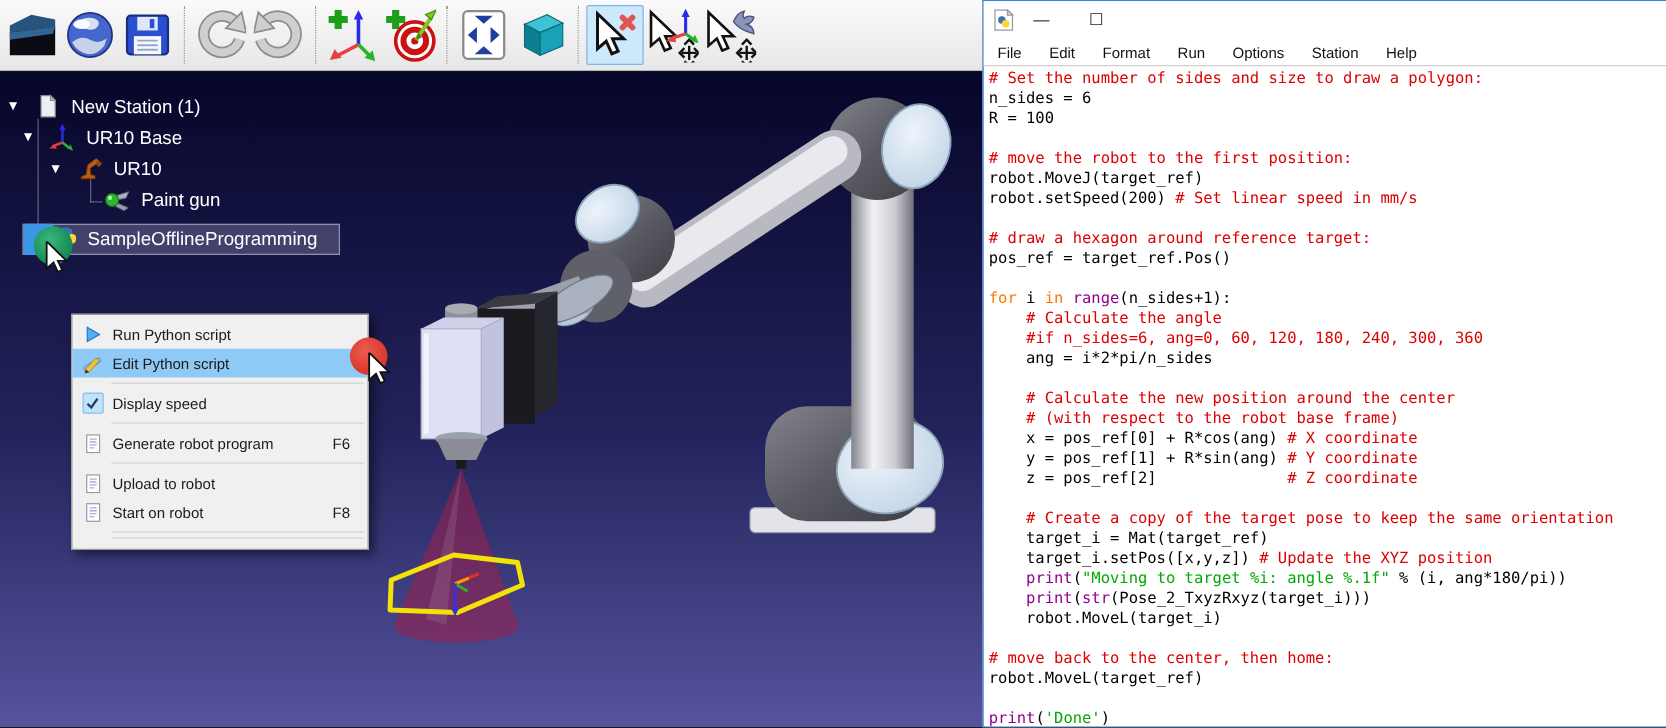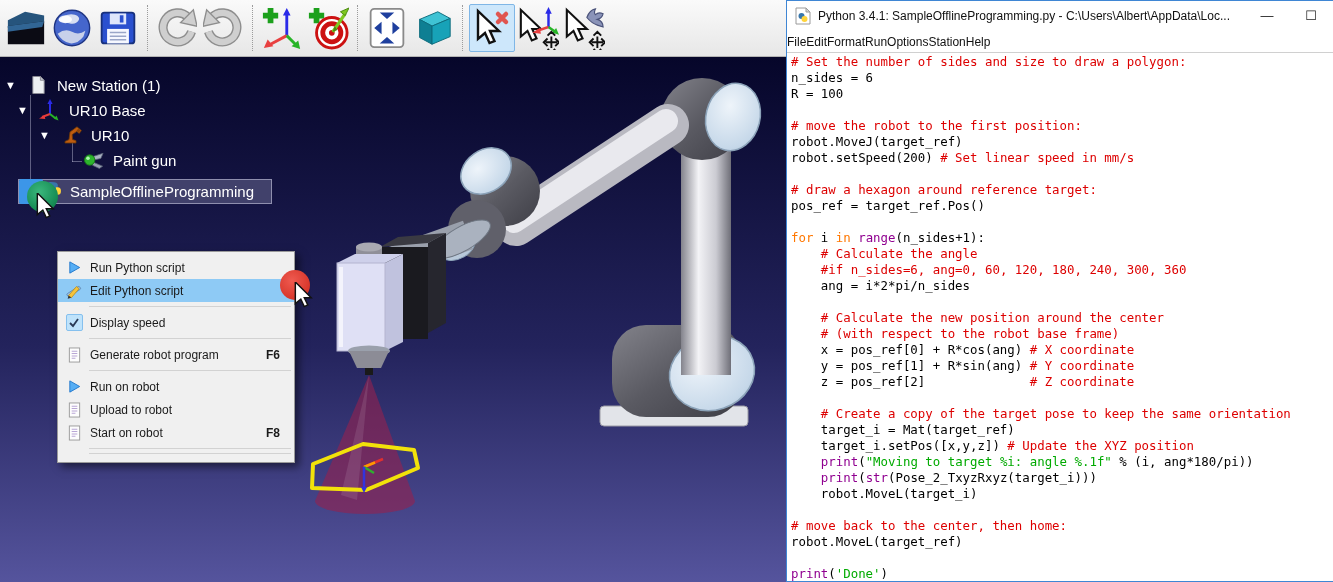--- a/index.html
+++ b/index.html
@@ -35,42 +35,42 @@
   .progsq { position:absolute; width:24px; height:25px; background:#3c96e8; border-radius:2px; }
 
   
   .cmenu { position:absolute; left:57px; top:194px; width:238px;
            background:#f0f0f0; border:1px solid #9a9a9a; padding:4px 0;
            box-shadow:4px 4px 8px rgba(0,0,0,.5); font-size:12px; color:#1a1a1a; z-index:5; }
   .citem { height:23px; display:flex; align-items:center; }
   .citem.hl { background:#8ecaf5; }
   .cicon { width:32px; display:flex; align-items:center; justify-content:center; flex:0 0 32px; }
   .clabel { flex:1; }
-  .cshort { padding-right:14px;font-weight:bold; }
+  .cshort { padding-right:14px; }
   .csep { height:1px; background:#d2d2d2; margin:4px 3px 4px 31px; }
   .chkbg { width:17px; height:17px; background:#bfe3fb; border:1px solid #85c0ee; border-radius:2px;
            display:flex; align-items:center; justify-content:center; }
 
   
   .dot { position:absolute; border-radius:50%; z-index:9; }
   .dot.green { left:27px; top:116px; width:31px; height:31px;
                background:radial-gradient(circle at 40% 35%, #3ab77c, #158a52 70%, #0d6e40); }
   .dot.red { left:222px; top:18px; width:30px; height:30px;
              background:radial-gradient(circle at 40% 35%, #ef5a50, #d63428 75%, #b02a20); }
   .cursor { position:absolute; z-index:10; }
 
   
   .idle { position:absolute; left:786px; top:0; width:547px; height:582px;
           background:#fff; border:1px solid #3f86d4; border-right:none; }
   .titlebar { height:30px; display:flex; align-items:center; background:#fff; padding-left:8px; }
   .title { font-size:12px; color:#111; margin-left:7px; flex:1; white-space:nowrap; overflow:hidden; }
   .winbtn { width:44px; height:28px; text-align:center; font-size:13px; color:#222; line-height:28px; }
   .menubar { height:22px; display:flex; align-items:center; background:#fff;
              border-bottom:1px solid #d0d0d0; font-size:12px; color:#111; }
-  .mitem { padding:0 0; }
+  .mitem { padding:0 11px; }
   .code { position:absolute; left:1px; top:53px; right:0; bottom:0; background:#fff;
           font-family:"DejaVu Sans Mono","Liberation Mono",monospace;
           font-size:12.4px; line-height:16px; white-space:pre; padding-left:3px; }
   .cl { height:16px; }
 </style>
 </head>
 <body>
 
 <div class="app">
 
@@ -370,28 +370,20 @@
                   <rect x="2.5" y="1" width="11" height="15" fill="#fdfdfd" stroke="#9a9a9a"></rect>
                   <path d="M5 4.5h6M5 7h6M5 9.5h6M5 12h4" stroke="#b9a6d6" stroke-width="1.1"></path>
                 </svg>
               </span>
               <span class="clabel">Generate robot program</span>
               <span class="cshort">F6</span>
             </div>
             <div class="csep"></div>
             <div class="citem">
               <span class="cicon">
-                <svg width="15" height="15" viewBox="0 0 16 16">
-                  <path d="M3 2 L13.5 8 L3 14 Z" fill="#56aef5" stroke="#2277cc"></path>
-                </svg>
-              </span>
-              <span class="clabel">Run on robot</span>
-            </div>
-            <div class="citem">
-              <span class="cicon">
                 <svg width="15" height="16" viewBox="0 0 16 17">
                   <rect x="2.5" y="1" width="11" height="15" fill="#fdfdfd" stroke="#9a9a9a"></rect>
                   <path d="M5 4.5h6M5 7h6M5 9.5h6M5 12h4" stroke="#b9a6d6" stroke-width="1.1"></path>
                 </svg>
               </span>
               <span class="clabel">Upload to robot</span>
             </div>
             <div class="citem">
               <span class="cicon">
                 <svg width="15" height="16" viewBox="0 0 16 17">
@@ -414,21 +406,20 @@
   </div>
 
   <div class="idle">
     <div class="titlebar">
       <svg width="16" height="18" viewBox="0 0 16 18">
         <path d="M1 1 h10 l4 4 v12 h-14 z" fill="#fff" stroke="#9a9a9a"></path>
         <path d="M11 1 l4 4 h-4 z" fill="#d8d8d8" stroke="#9a9a9a"></path>
         <circle cx="6.5" cy="9" r="3" fill="#3776ab"></circle>
         <circle cx="9.5" cy="12" r="3" fill="#ffd43b"></circle>
       </svg>
-      <div class="title">Python 3.4.1: SampleOfflineProgramming.py - C:\Users\Albert\AppData\Loc...</div>
       <div class="winbtn">—</div>
       <div class="winbtn">☐</div>
     </div>
     <div class="menubar" id="menubar-items">
         <div class="mitem">File</div>
         <div class="mitem">Edit</div>
         <div class="mitem">Format</div>
         <div class="mitem">Run</div>
         <div class="mitem">Options</div>
         <div class="mitem">Station</div>

